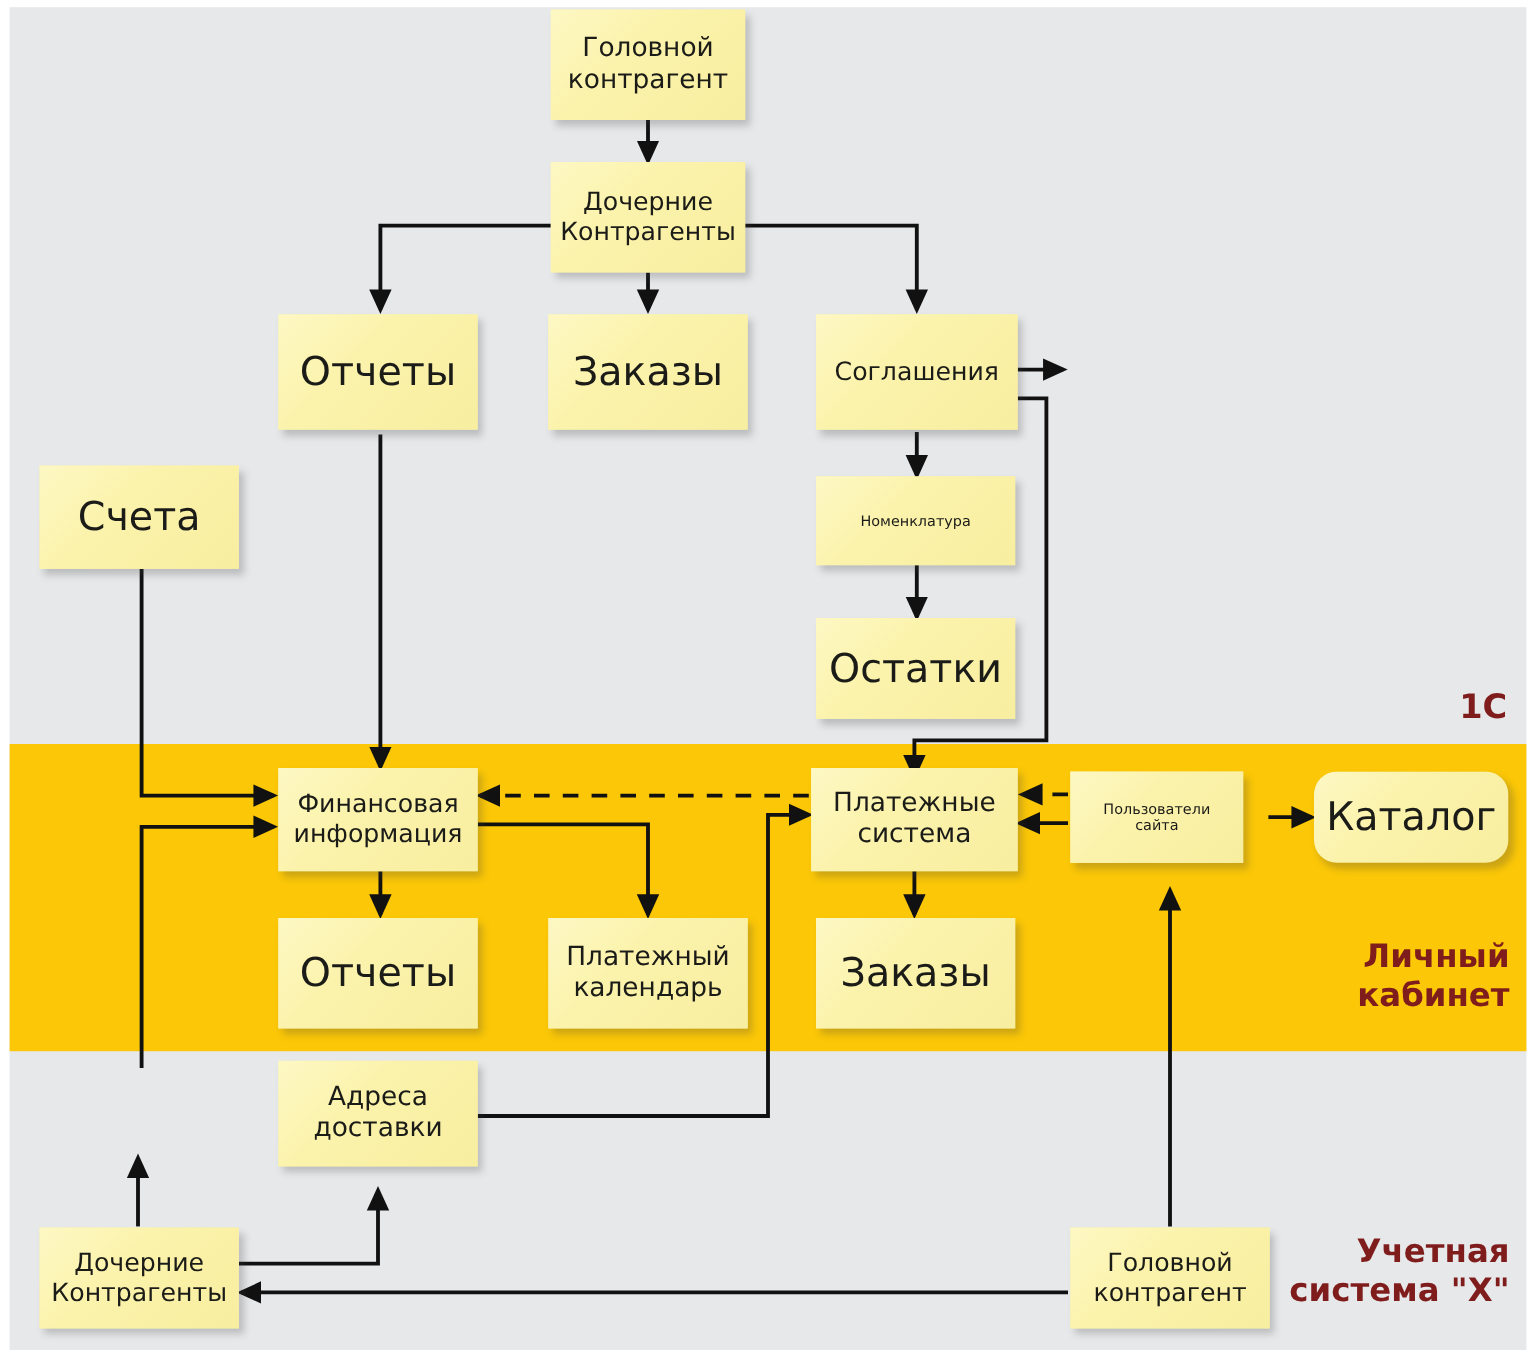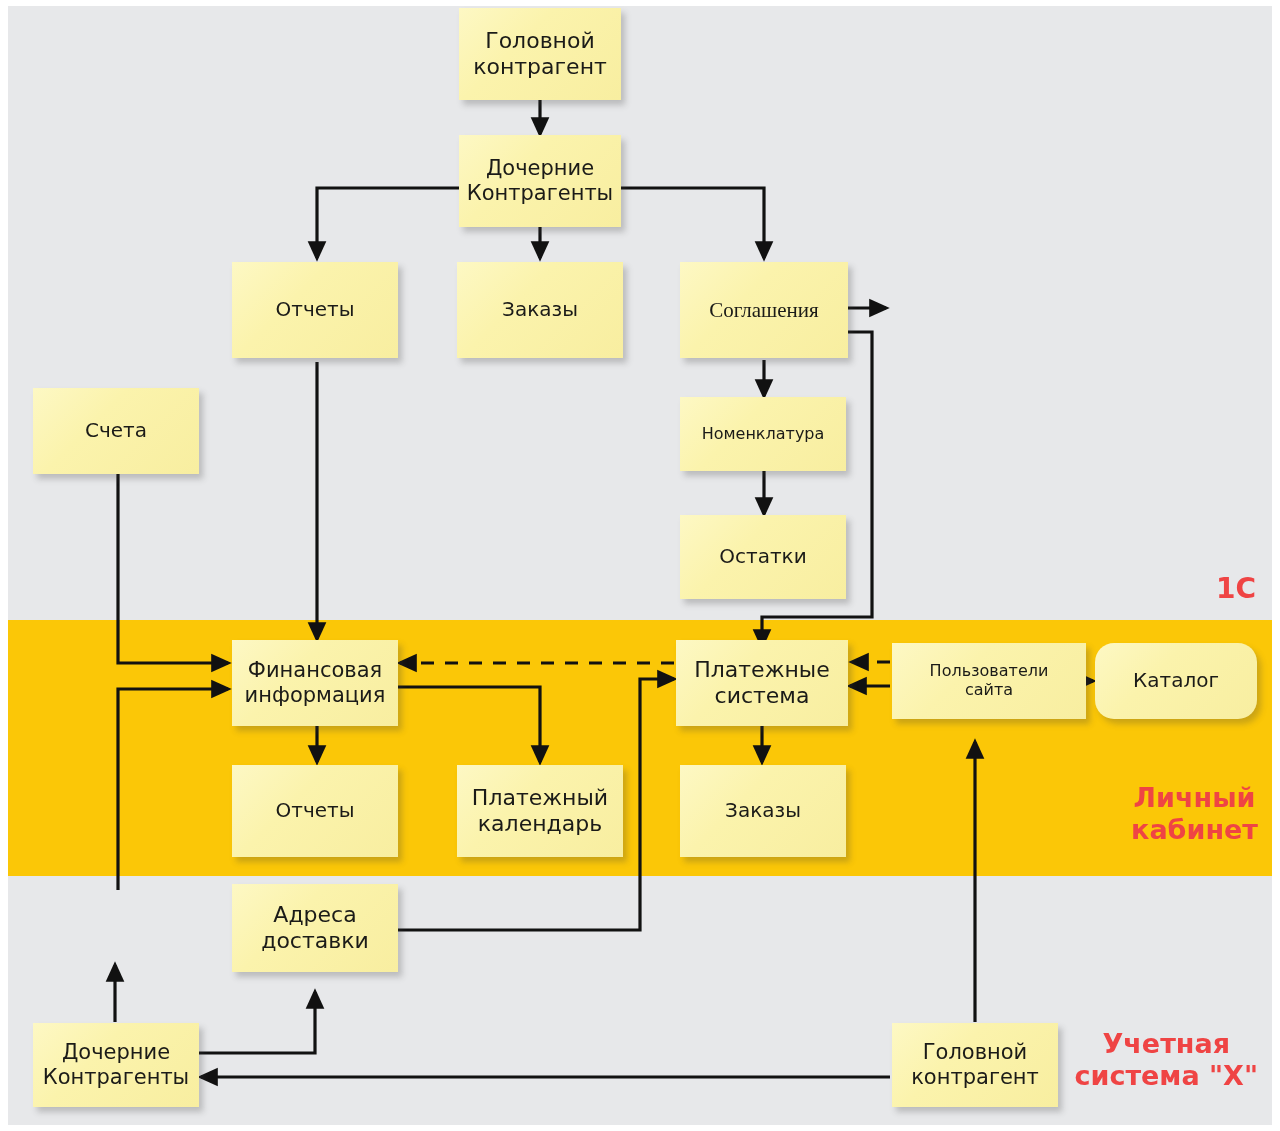--- a/index.html
+++ b/index.html
@@ -52,28 +52,28 @@
     color: #1b1b18;
     line-height: 1.18;
     padding: 2px 6px;
     box-shadow: 4px 5px 6px rgba(60,60,60,0.26);
     background-image: linear-gradient(135deg, #fdf8c4 0%, #fbf3ac 38%, #f8eea0 100%);
   }
   .node span { display: block; width: 100%; }
   .zlabel {
     position: absolute;
     font-weight: bold;
-    color: #ef4444;
-    text-align: center;
+    color: #7f1d1d;
+    text-align: right;
     line-height: 1.2;
   }
-  .fs-lg  { font-size: 20px; }
+  .fs-lg  { font-size: 33px; }
   .fs-md  { font-size: 22px; }
   .fs-sm  { font-size: 21px; }
-  .fs-xs  { font-size: 16px; }
+  .fs-xs  { font-size: 12px; }
 </style>
 </head>
 <body>
 
 <div id="canvas">
 
   <div class="frame"></div>
   <div class="band"></div>
 
   <svg class="wires" viewBox="0 0 1280 1131">
@@ -149,21 +149,21 @@
   </div>
 
   <div class="node fs-lg" style="left:232px; top:262px; width:166px; height:96px;">
     <span>Отчеты</span>
   </div>
 
   <div class="node fs-lg" style="left:457px; top:262px; width:166px; height:96px;">
     <span>Заказы</span>
   </div>
 
-  <div class="node fs-sm" style="left:680px; top:262px; width:168px; height:96px;font-family:Liberation Serif, serif;">
+  <div class="node fs-sm" style="left:680px; top:262px; width:168px; height:96px;">
     <span>Соглашения</span>
   </div>
 
 
   <div class="node fs-xs" style="left:680px; top:397px; width:166px; height:74px;">
     <span>Номенклатура</span>
   </div>
 
   <div class="node fs-lg" style="left:680px; top:515px; width:166px; height:84px;">
     <span>Остатки</span>
@@ -180,21 +180,21 @@
     </span>
   </div>
 
   <div class="node fs-md" style="left:676px; top:640px; width:172px; height:86px;">
     <span>
       <span>Платежные</span>
       <span>система</span>
     </span>
   </div>
 
-  <div class="node fs-xs" style="left:892px; top:643px; width:194px; height:76px;">
+  <div class="node fs-xs" style="left:892px; top:643px; width:144px; height:76px;">
     <span>
       <span>Пользователи</span>
       <span>сайта</span>
     </span>
   </div>
 
   <div class="node fs-lg" style="left:1095px; top:643px; width:162px; height:76px;border-radius:19px;">
     <span>Каталог</span>
   </div>
 

